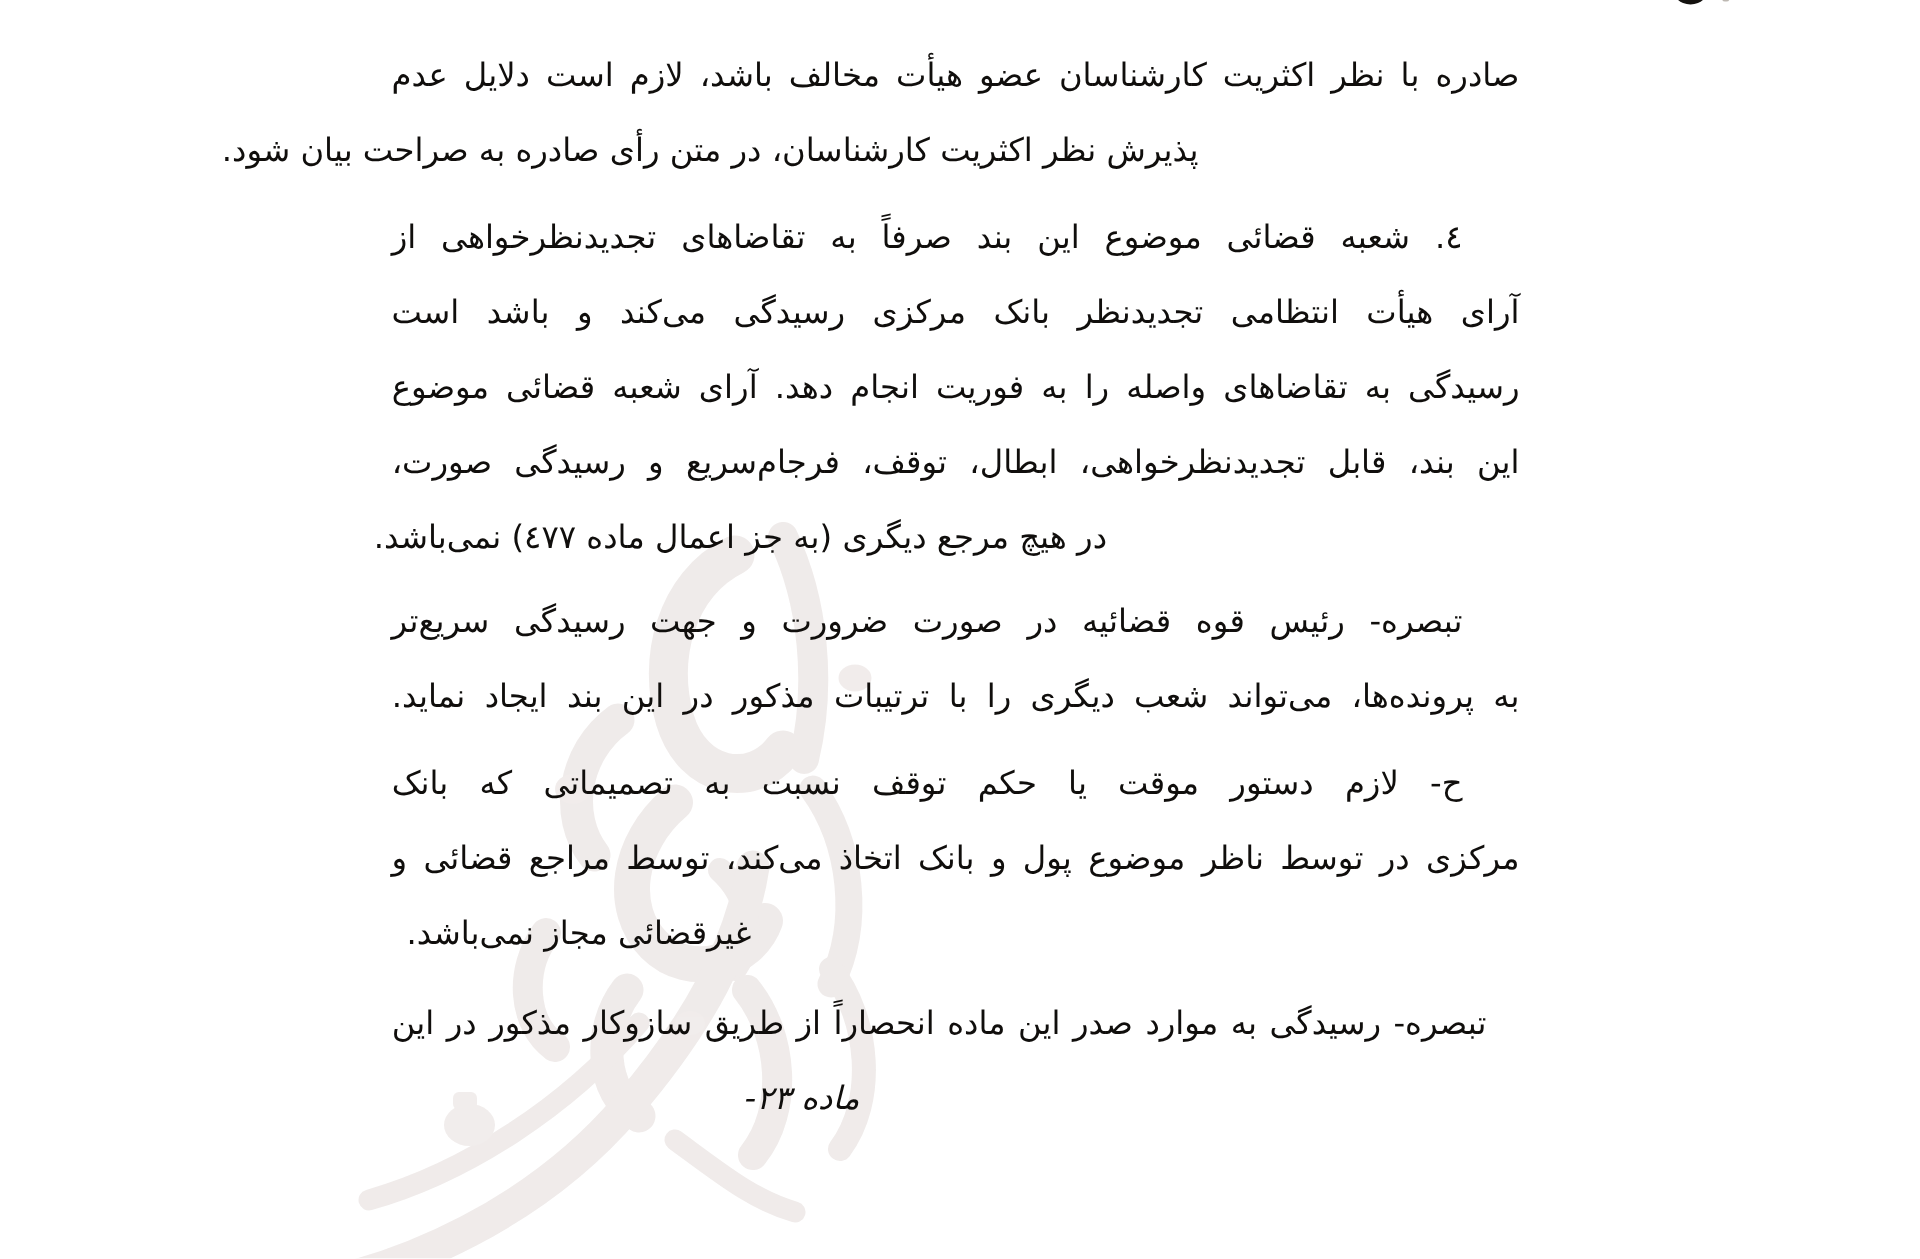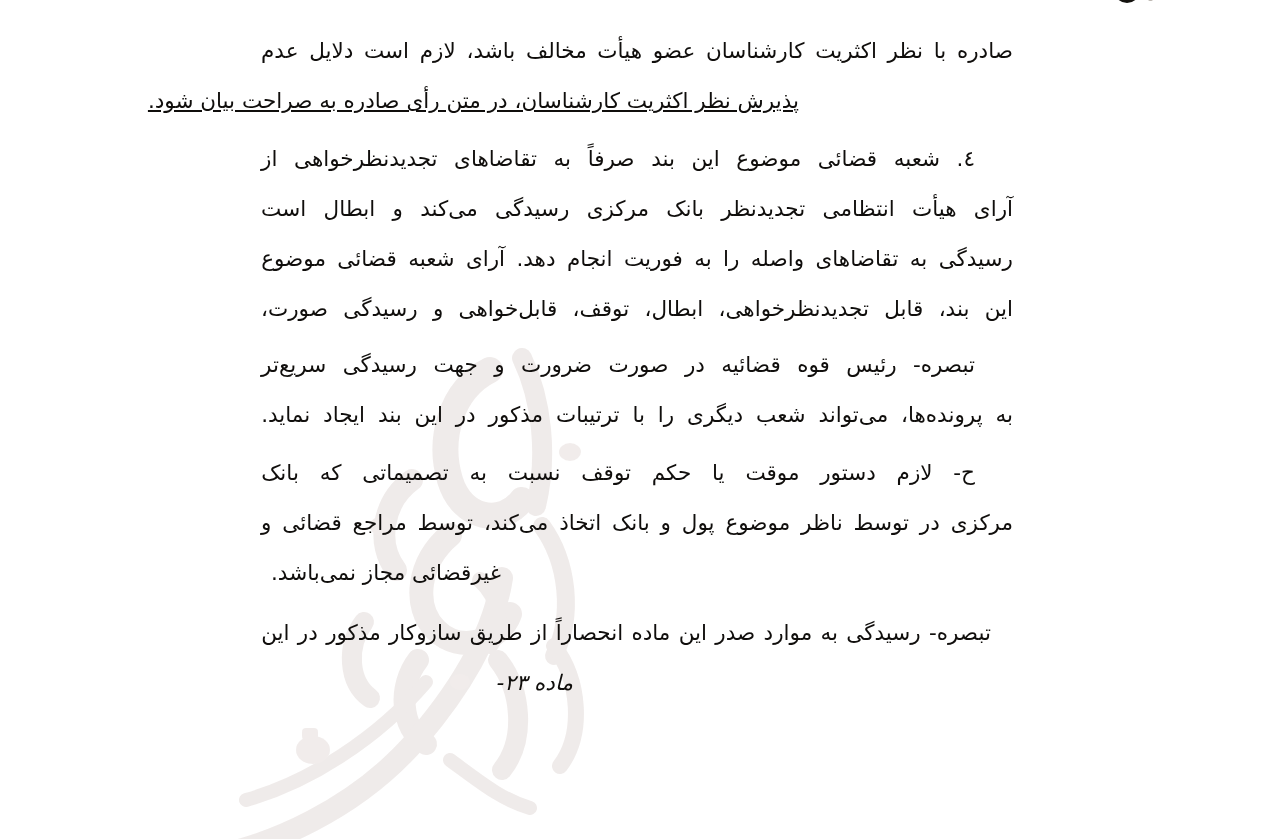--- a/index.html
+++ b/index.html
@@ -85,21 +85,21 @@
 
   
   .line.just { justify-content: space-between; }
   
   .line.start { justify-content: flex-start; }
 
   .indent { padding-right: 38px; }
   .indent-sm { padding-right: 22px; }
 
   
-  .off-1 { padding-right: 214px; text-decoration: underline; }
+  .off-1 { padding-right: 214px; }
   .off-2 { padding-right: 275px; }
   .off-3 { padding-right: 440px; font-style: italic; }
   .off-4 { padding-right: 512px; }
   .off-5 { padding-right: 592px; }
 </style>
 </head>
 <body>
 
 <div id="page">
 
@@ -178,21 +178,21 @@
 
       <span>آرای</span>
           <span>هیأت</span>
           <span>انتظامی</span>
           <span>تجدیدنظر</span>
           <span>بانک</span>
           <span>مرکزی</span>
           <span>رسیدگی</span>
           <span>می‌کند</span>
           <span>و</span>
-          <span>ابطال</span>
+          <span>باشد</span>
           <span>است</span>
         </div>
       <div class="line just">
 
       <span>رسیدگی</span>
           <span>به</span>
           <span>تقاضاهای</span>
           <span>واصله</span>
           <span>را</span>
           <span>به</span>
@@ -205,25 +205,28 @@
           <span>موضوع</span>
         </div>
       <div class="line just">
 
       <span>این</span>
           <span>بند،</span>
           <span>قابل</span>
           <span>تجدیدنظرخواهی،</span>
           <span>ابطال،</span>
           <span>توقف،</span>
-          <span>قابل‌خواهی</span>
+          <span>فرجام‌سریع</span>
           <span>و</span>
           <span>رسیدگی</span>
           <span>صورت،</span>
         </div>
+      <div class="line start off-2">
+        <span>در هیچ مرجع دیگری (به جز اعمال ماده ٤٧٧) نمی‌باشد.</span>
+      </div>
     </div>
 
     <div class="para">
       <div class="line just indent" style="margin-top:6px;">
 
       <span>تبصره-</span>
           <span>رئیس</span>
           <span>قوه</span>
           <span>قضائیه</span>
           <span>در</span>

